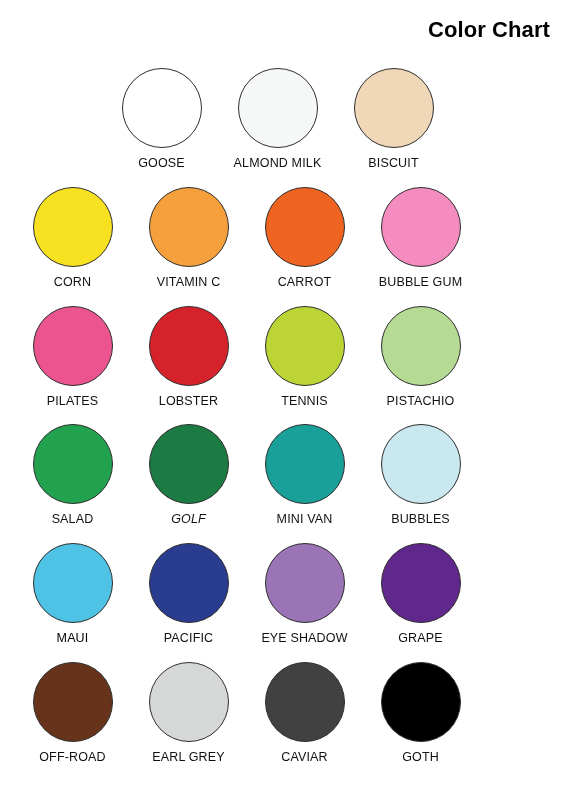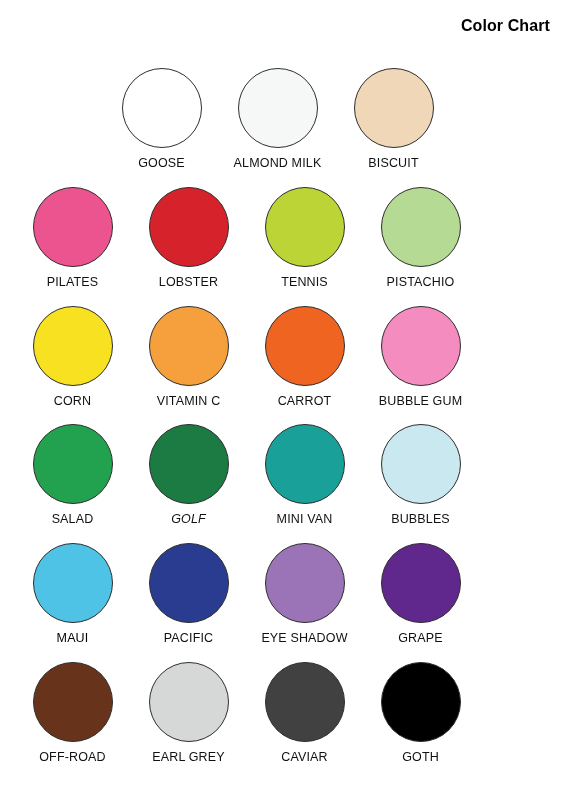--- a/index.html
+++ b/index.html
@@ -20,21 +20,21 @@
   
   .chart-header {
     position: absolute;
     top: 16px;
     right: 26px;
     text-align: right;
     line-height: 1.28;
   }
   .chart-header .title-line {
     display: block;
-    font-size: 16px;
+    font-size: 22px;
     font-weight: bold;
     letter-spacing: 0.1px;
     color: #000000;
     white-space: nowrap;
   }
 
   
   .swatch-sheet {
     position: absolute;
     top: 68px;
@@ -91,52 +91,52 @@
         <div class="swatch-disc" style="background: rgb(246, 247, 247); border-color: rgb(46, 46, 46);"></div>
         <div class="swatch-label" style="color: rgb(17, 17, 17);">ALMOND MILK</div>
       </div>
       <div class="swatch-cell">
         <div class="swatch-disc" style="background: rgb(240, 215, 183); border-color: rgb(46, 46, 46);"></div>
         <div class="swatch-label" style="color: rgb(17, 17, 17);">BISCUIT</div>
       </div>
     </div>
     <div class="swatch-row">
       <div class="swatch-cell">
+        <div class="swatch-disc" style="background: rgb(248, 225, 32); border-color: rgb(46, 46, 46);"></div>
+        <div class="swatch-label" style="color: rgb(17, 17, 17);">CORN</div>
+      </div>
+      <div class="swatch-cell">
+        <div class="swatch-disc" style="background: rgb(245, 160, 60); border-color: rgb(46, 46, 46);"></div>
+        <div class="swatch-label" style="color: rgb(17, 17, 17);">VITAMIN C</div>
+      </div>
+      <div class="swatch-cell">
+        <div class="swatch-disc" style="background: rgb(239, 100, 32); border-color: rgb(46, 46, 46);"></div>
+        <div class="swatch-label" style="color: rgb(17, 17, 17);">CARROT</div>
+      </div>
+      <div class="swatch-cell">
+        <div class="swatch-disc" style="background: rgb(244, 140, 192); border-color: rgb(46, 46, 46);"></div>
+        <div class="swatch-label" style="color: rgb(17, 17, 17);">BUBBLE GUM</div>
+      </div>
+    </div>
+    <div class="swatch-row">
+      <div class="swatch-cell">
         <div class="swatch-disc" style="background: rgb(236, 84, 144); border-color: rgb(46, 46, 46);"></div>
         <div class="swatch-label" style="color: rgb(17, 17, 17);">PILATES</div>
       </div>
       <div class="swatch-cell">
         <div class="swatch-disc" style="background: rgb(214, 35, 43); border-color: rgb(46, 46, 46);"></div>
         <div class="swatch-label" style="color: rgb(17, 17, 17);">LOBSTER</div>
       </div>
       <div class="swatch-cell">
         <div class="swatch-disc" style="background: rgb(188, 212, 53); border-color: rgb(46, 46, 46);"></div>
         <div class="swatch-label" style="color: rgb(17, 17, 17);">TENNIS</div>
       </div>
       <div class="swatch-cell">
         <div class="swatch-disc" style="background: rgb(181, 218, 148); border-color: rgb(46, 46, 46);"></div>
         <div class="swatch-label" style="color: rgb(17, 17, 17);">PISTACHIO</div>
-      </div>
-    </div>
-    <div class="swatch-row">
-      <div class="swatch-cell">
-        <div class="swatch-disc" style="background: rgb(248, 225, 32); border-color: rgb(46, 46, 46);"></div>
-        <div class="swatch-label" style="color: rgb(17, 17, 17);">CORN</div>
-      </div>
-      <div class="swatch-cell">
-        <div class="swatch-disc" style="background: rgb(245, 160, 60); border-color: rgb(46, 46, 46);"></div>
-        <div class="swatch-label" style="color: rgb(17, 17, 17);">VITAMIN C</div>
-      </div>
-      <div class="swatch-cell">
-        <div class="swatch-disc" style="background: rgb(239, 100, 32); border-color: rgb(46, 46, 46);"></div>
-        <div class="swatch-label" style="color: rgb(17, 17, 17);">CARROT</div>
-      </div>
-      <div class="swatch-cell">
-        <div class="swatch-disc" style="background: rgb(244, 140, 192); border-color: rgb(46, 46, 46);"></div>
-        <div class="swatch-label" style="color: rgb(17, 17, 17);">BUBBLE GUM</div>
       </div>
     </div>
     <div class="swatch-row">
       <div class="swatch-cell">
         <div class="swatch-disc" style="background: rgb(34, 162, 79); border-color: rgb(46, 46, 46);"></div>
         <div class="swatch-label" style="color: rgb(17, 17, 17);">SALAD</div>
       </div>
       <div class="swatch-cell">
         <div class="swatch-disc" style="background: rgb(27, 123, 66); border-color: rgb(46, 46, 46);"></div>
         <div class="swatch-label" style="color: rgb(17, 17, 17); font-style: italic;">GOLF</div>

